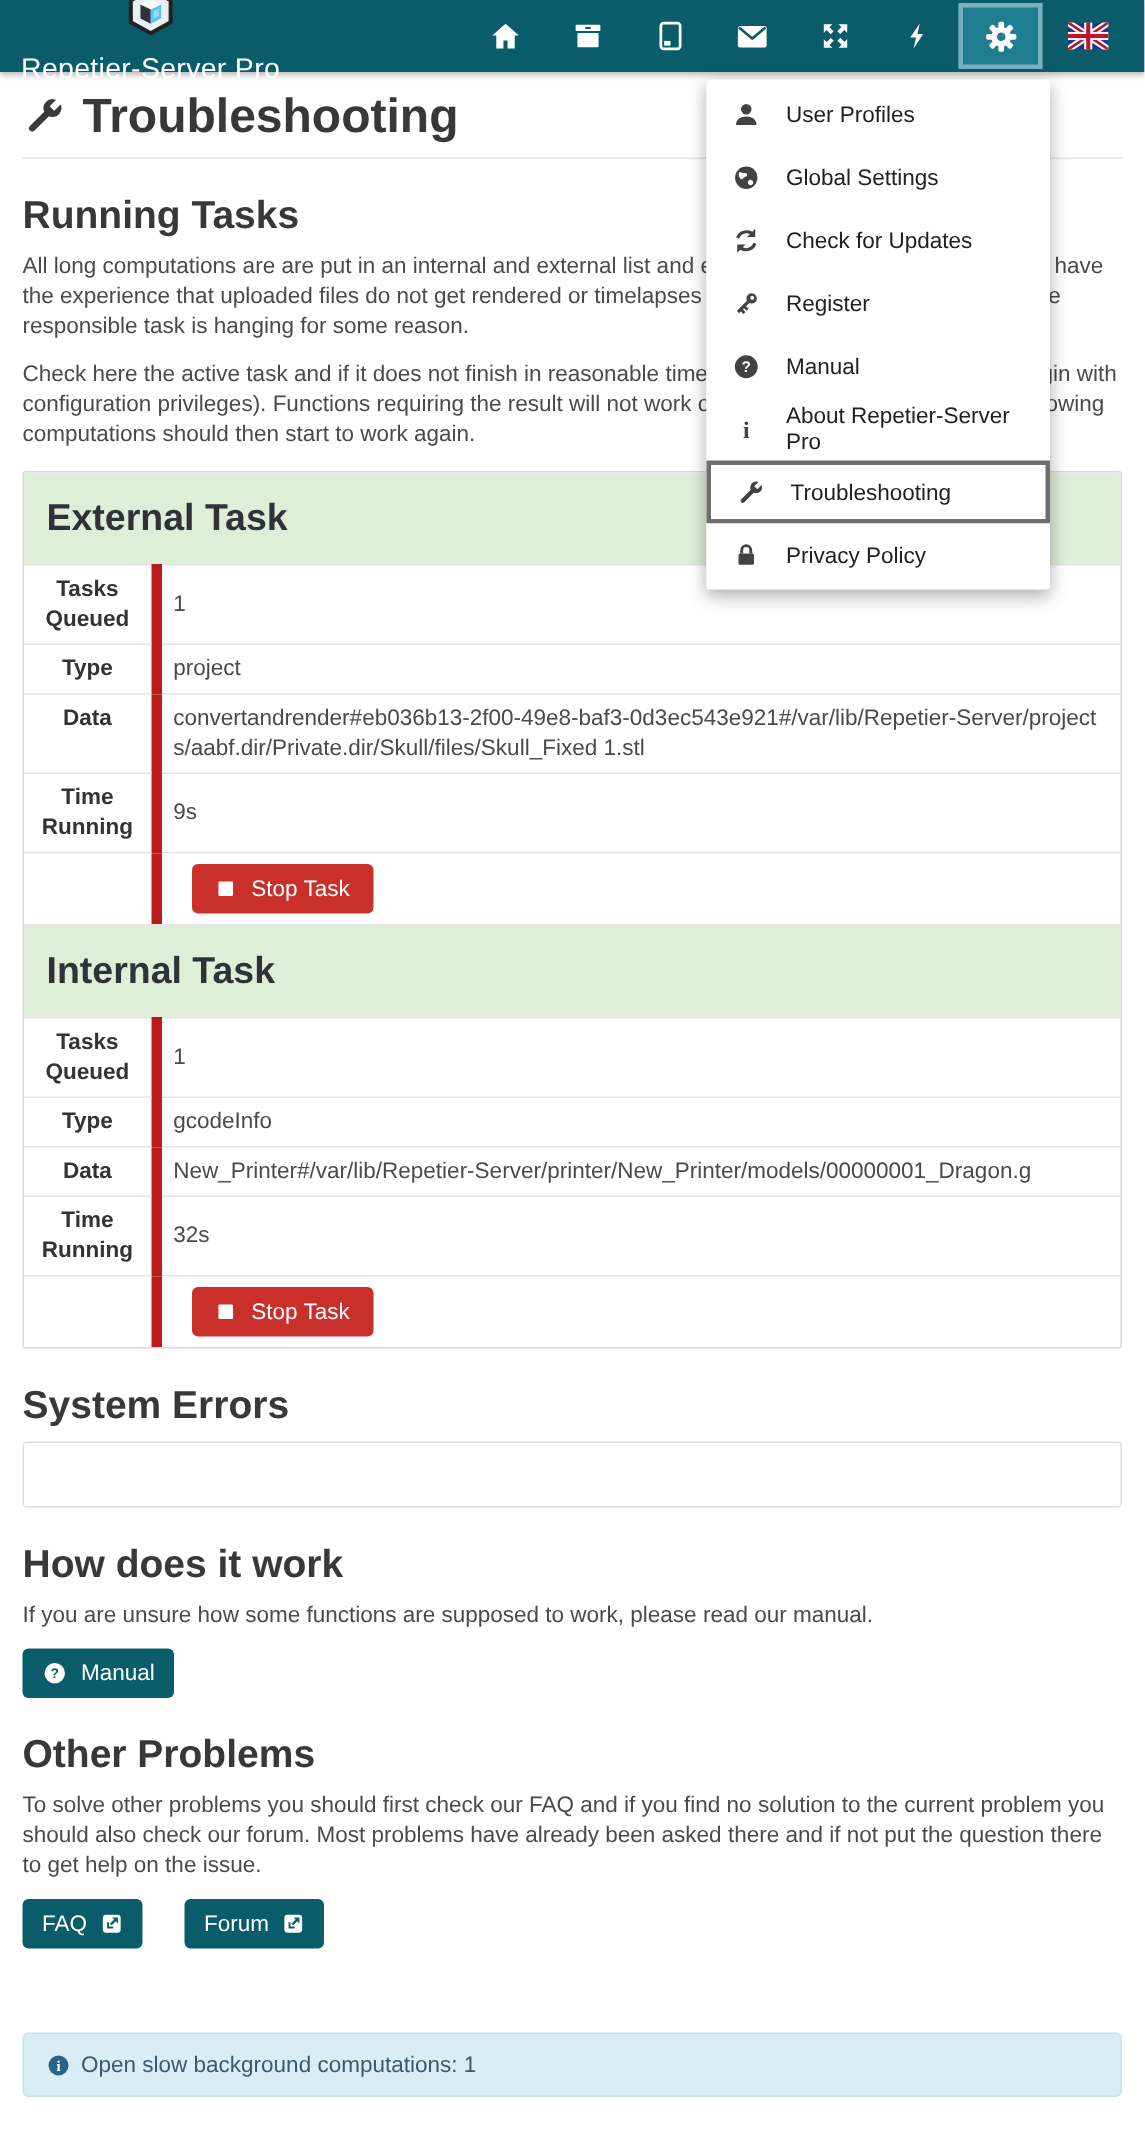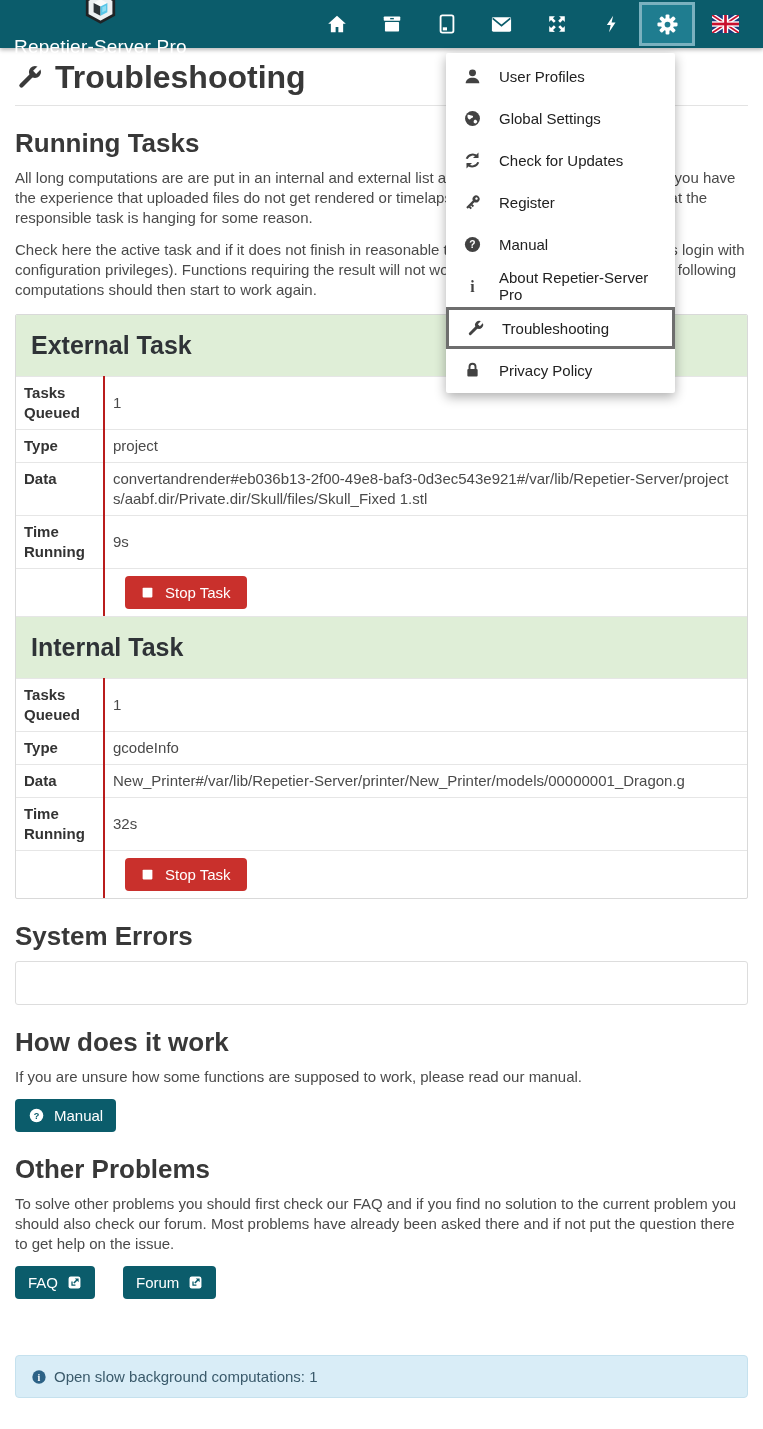--- a/index.html
+++ b/index.html
@@ -34,21 +34,21 @@
   .nav-item.active {
     height: 44px; width: 56px;
     background: #1f7d90;
     border: 3px solid #7ab1bf;
   }
   .nav-item.flag-item { width: 60px; }
 
   
   .dropdown {
     position: absolute;
-    top: 53px; left: 446px;
+    top: 53px; left: 471px;
     width: 229px;
     background: #fff;
     box-shadow: 0 4px 12px rgba(0,0,0,.32);
     border-radius: 2px;
     padding: 2px 0;
     z-index: 10;
   }
   .menu-item {
     display:flex; align-items:center; gap:17px;
     height: 42px;
@@ -82,23 +82,23 @@
   .panel-heading {
     background: #dfeed7;
     padding: 16px 15px;
     font-size: 25px;
     font-weight: bold;
     color: #2f3337;
   }
   .panel table { width:100%; border-collapse:collapse; font-size:15px; }
   .panel tr { border-top: 1px solid #e6e6e6; }
   .panel th {
-    width: 88px; text-align:left; vertical-align:top;
+    width: 88px; text-align:center; vertical-align:top;
     padding: 6px 8px; color:#333; font-weight:bold;
-    border-right: 2px solid #b91c1c;
+    border-right: 7px solid #b91c1c;
     line-height: 20px;
   }
   .panel td { padding: 6px 8px; color:#4a4a4a; line-height:20px; word-break:break-all; }
 
   .btn-danger {
     display:inline-flex; align-items:center; gap:11px;
     background:#c9302c; color:#fff; border:none;
     border-radius:4px; padding:8px 16px; font-size:15px;
     font-family:"Liberation Sans",sans-serif;
     cursor:pointer;

